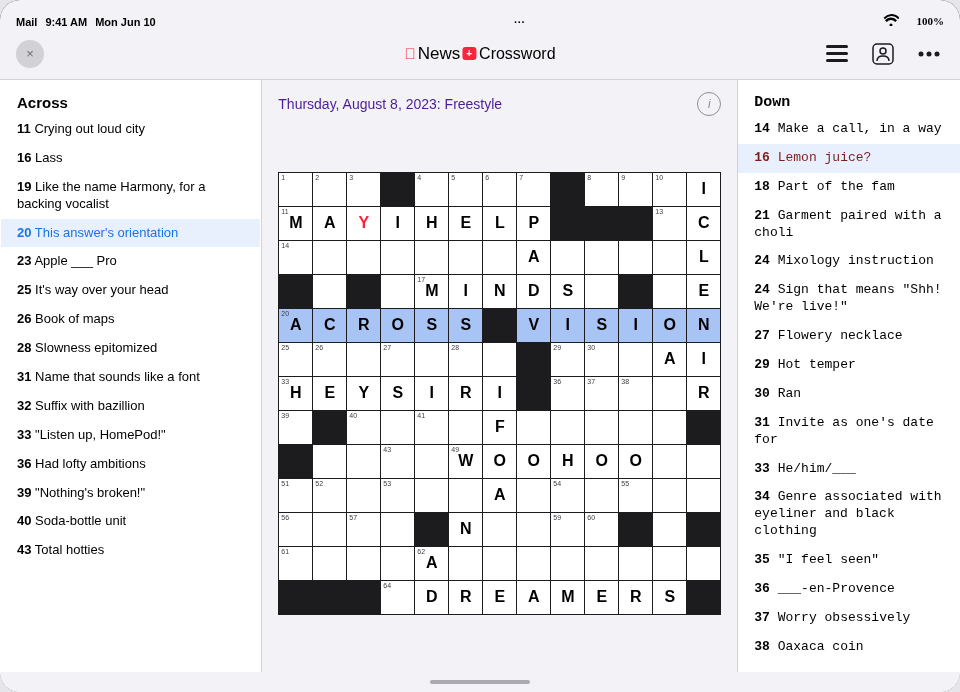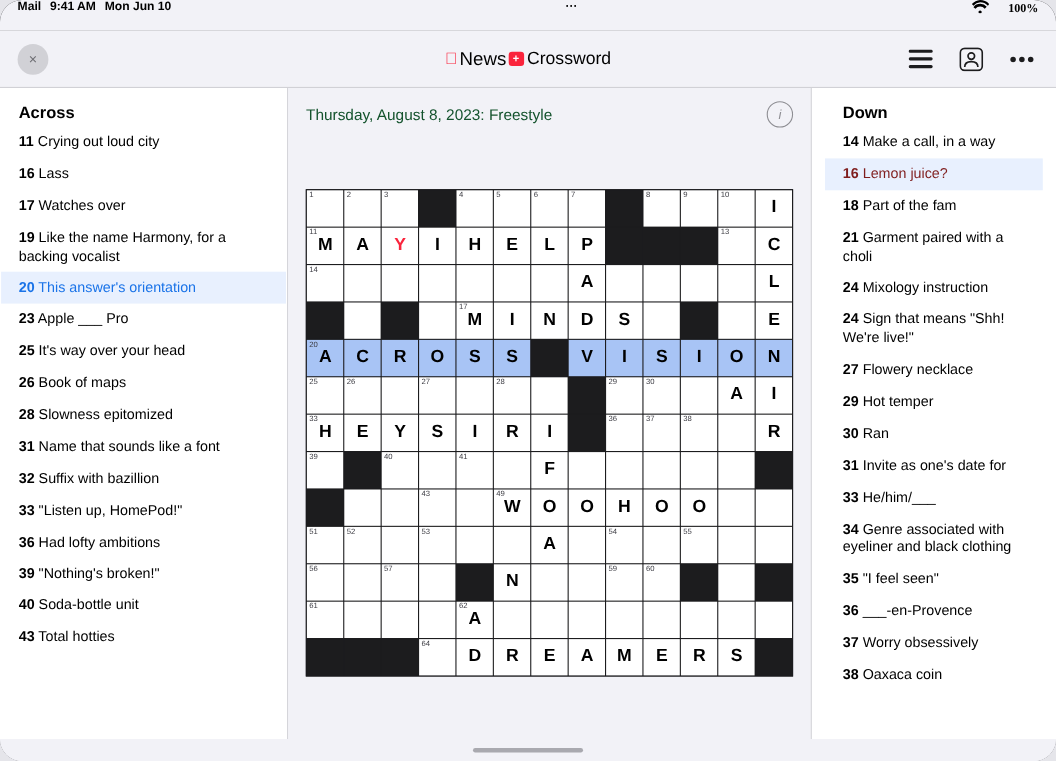--- a/index.html
+++ b/index.html
@@ -20,21 +20,21 @@
       border-radius: 20px;
       position: relative;
       overflow: hidden;
     }
 
     
     .status-bar {
       height: 28px;
       background: #f2f2f7;
       display: flex;
-      align-items: flex-start;
+      align-items: flex-end;
       justify-content: space-between;
       padding: 0 16px;
       font-size: 11px;
       font-weight: 600;
     }
     .status-bar-left { display: flex; gap: 8px; }
     .status-bar-center { display: flex; gap: 4px; }
     .status-bar-right { display: flex; gap: 17px; align-items: center; font-family: Liberation Serif, serif; }
 
     
@@ -149,21 +149,21 @@
     }
     .puzzle-header {
       display: flex;
       justify-content: space-between;
       align-items: center;
       margin-bottom: 10px;
     }
     .puzzle-date {
       font-size: 14px;
       font-weight: 500;
-      color: #14532d;
+      color: #4c1d95;
     }
     .puzzle-info-btn {
       width: 24px;
       height: 24px;
       border-radius: 50%;
       border: 1.5px solid #8e8e93;
       display: flex;
       align-items: center;
       justify-content: center;
       font-size: 12px;
@@ -214,21 +214,22 @@
       line-height: 1;
     }
     .cell-letter.red { color: #fa243c; }
 
     
     .right-panel {
       width: 225px;
       background: white;
       border-left: 1px solid #d1d1d6;
       overflow-y: auto;
-      padding: 8px 12px;
+      padding: 8px 0;
+      font-family: Liberation Mono, monospace;
     }
     .right-panel .clue-item.active {
       background: #e8f0fe;
       color: #7f1d1d;
     }
 
     
     .left-panel::-webkit-scrollbar,
     .right-panel::-webkit-scrollbar { width: 4px; }
     .left-panel::-webkit-scrollbar-track,
@@ -317,21 +318,20 @@
       </div>
     </div>
 
     <div class="content-area">
 
       <div class="left-panel">
         <div class="panel-header">Across</div>
         <div id="across-clues-container">
             <div class="clue-item"><span class="clue-number">11</span> <span>Crying out loud city</span></div>
             <div class="clue-item"><span class="clue-number">16</span> <span>Lass</span></div>
-            <div class="clue-item"><span class="clue-number">17</span> <span>Watches over</span></div>
             <div class="clue-item"><span class="clue-number">19</span> <span>Like the name Harmony, for a backing vocalist</span></div>
             <div class="clue-item active"><span class="clue-number">20</span> <span>This answer's orientation</span></div>
             <div class="clue-item"><span class="clue-number">23</span> <span>Apple ___ Pro</span></div>
             <div class="clue-item"><span class="clue-number">25</span> <span>It's way over your head</span></div>
             <div class="clue-item"><span class="clue-number">26</span> <span>Book of maps</span></div>
             <div class="clue-item"><span class="clue-number">28</span> <span>Slowness epitomized</span></div>
             <div class="clue-item"><span class="clue-number">31</span> <span>Name that sounds like a font</span></div>
             <div class="clue-item"><span class="clue-number">32</span> <span>Suffix with bazillion</span></div>
             <div class="clue-item"><span class="clue-number">33</span> <span>"Listen up, HomePod!"</span></div>
             <div class="clue-item"><span class="clue-number">36</span> <span>Had lofty ambitions</span></div>

